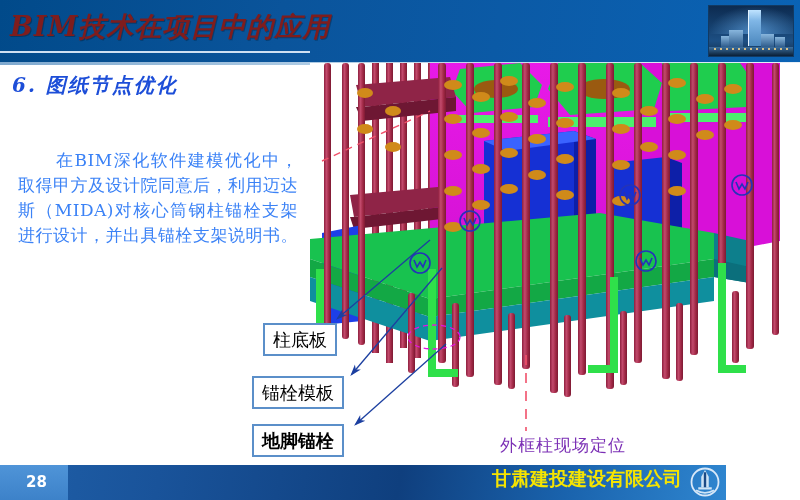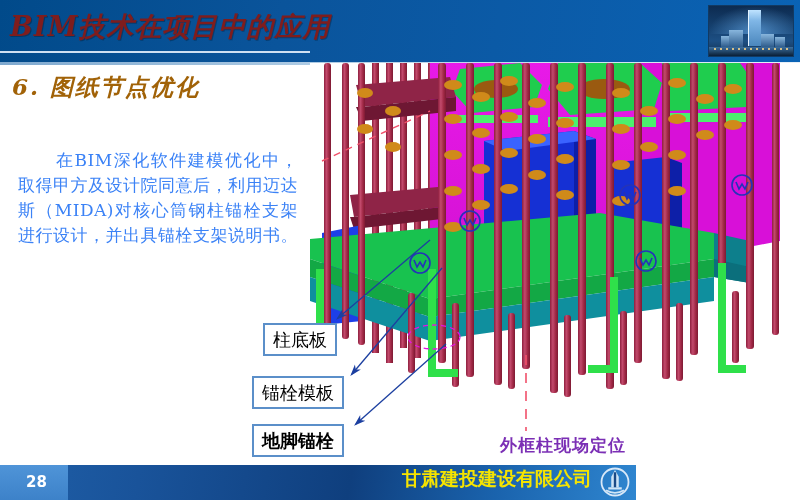--- a/index.html
+++ b/index.html
@@ -75,22 +75,22 @@
   }
   #thumb .lightrow {
     position:absolute; left:6%; bottom:12%; width:88%; height:2px;
     background: repeating-linear-gradient(90deg,#ffd78a 0 2px, rgba(0,0,0,0) 2px 6px);
     opacity:.8;
   }
 
   
   #h1 {
     position: absolute; left: 12px; top: 72px;
-    font-size: 23px; font-weight: bold; font-style: italic;
-    color: #a16207;
+    font-size: 20px; font-weight: bold; font-style: italic;
+    color: #1d4ed8;
     font-family: "DejaVu Serif", "Liberation Serif", serif;
     letter-spacing: 2px;
     white-space: nowrap;
   }
   #h2 {
     position: absolute; left: 40px; top: 108px;
     font-size: 22px; font-weight: bold; font-style: italic;
     color: #16317a;
     font-family: "DejaVu Serif", "Liberation Serif", serif;
     letter-spacing: 3px;
@@ -122,40 +122,40 @@
     font-family: "DejaVu Sans", "Liberation Sans", sans-serif;
   }
   #callout-1 { left: 263px; top: 323px; }
   #callout-2 { left: 252px; top: 376px; }
   #callout-3 { left: 252px; top: 424px; font-weight: bold; }
 
   
   #caption {
     position: absolute; left: 500px; top: 434px;
     font-size: 17px;
-    font-weight: bold;
+    font-weight: normal;
     color: #7b2fb5;
     font-family: "DejaVu Serif", "Liberation Serif", serif;
     letter-spacing: 1px;
     white-space: nowrap;
   }
 
   
   #model {
     position: absolute; left: 310px; top: 63px;
     width: 490px; height: 400px;
     overflow: hidden;
   }
   
   #anno { position: absolute; left:0; top:0; width:800px; height:500px; pointer-events:none; }
 
   
   #footer {
     position: absolute; left: 0; bottom: 0;
-    width: 636px; height: 35px;
+    width: 726px; height: 35px;
     background: linear-gradient(100deg, #1f5fa8 0%, #19539a 22%, #0f3f7e 55%, #1a63ad 78%, #2f86d0 100%);
   }
   #page-block {
     position: absolute; left: 0; bottom: 0;
     width: 68px; height: 35px;
     background: linear-gradient(180deg,#4f94d8,#3d82c9);
   }
   #page-num {
     position: absolute; left: 26px; bottom: 9px;
     color: #ffffff; font-size: 15px; font-weight: bold;

